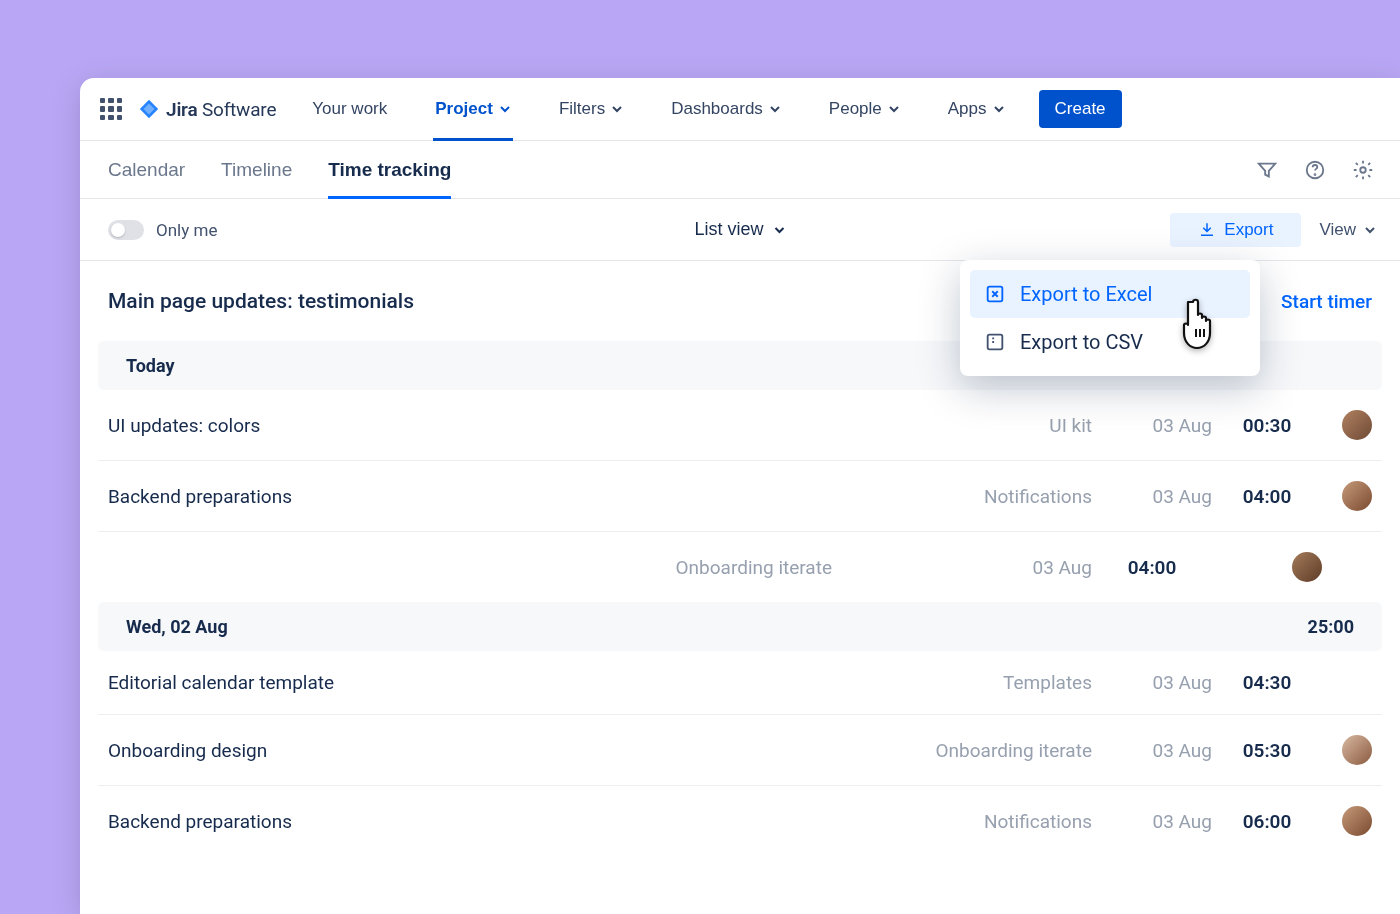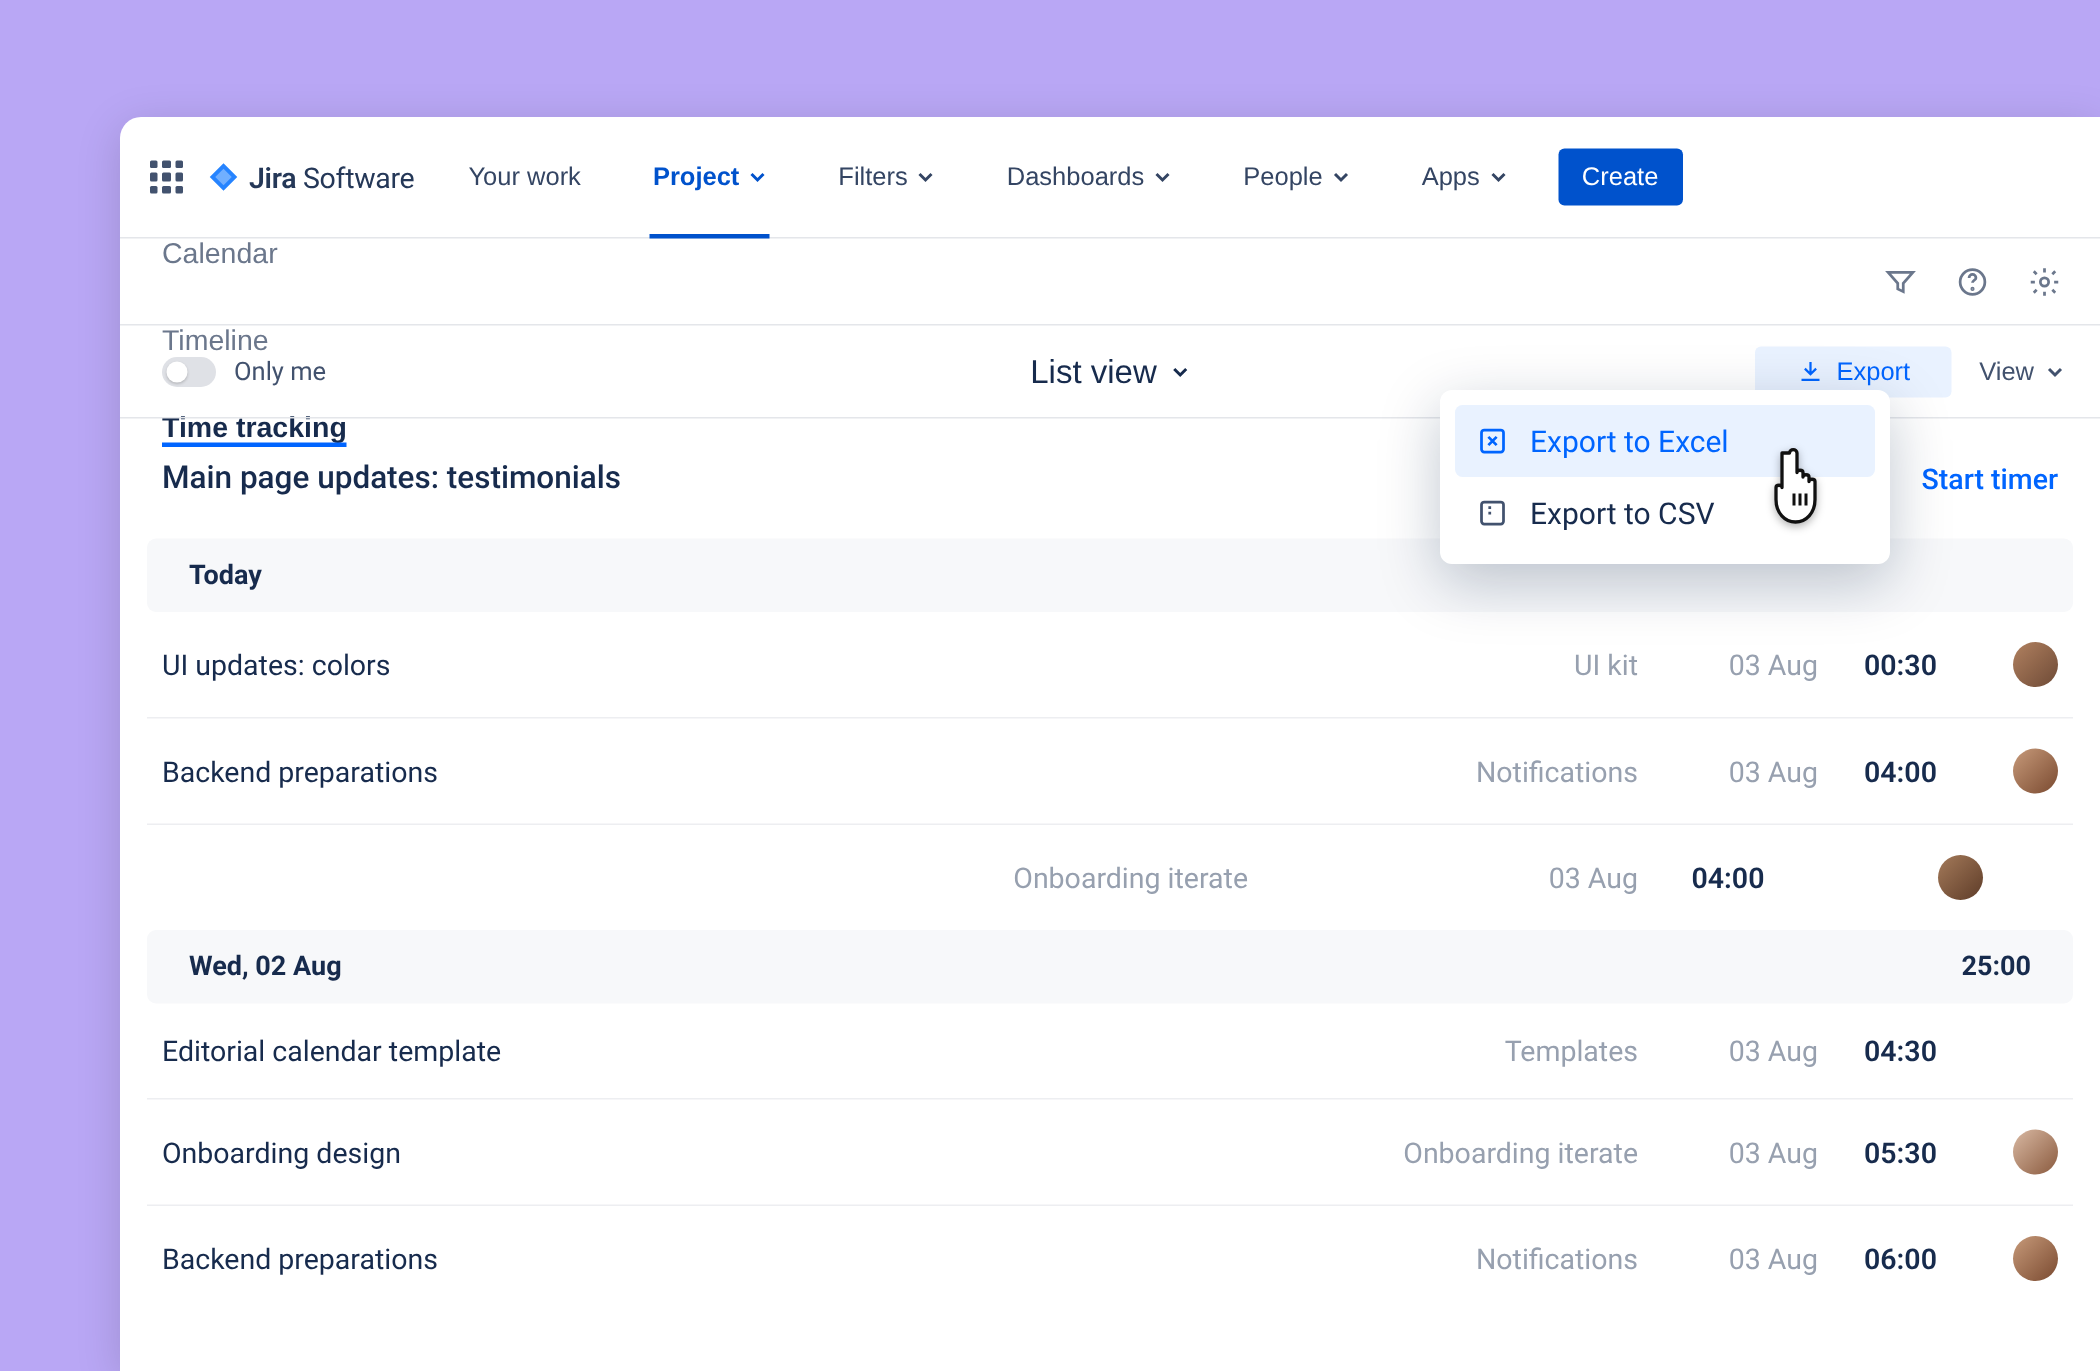--- a/index.html
+++ b/index.html
@@ -21,21 +21,21 @@
     border-radius: 14px 0 0 0;
     box-shadow: 0 6px 30px rgba(0,0,0,0.15);
     overflow: hidden;
   }
 
   
   .topnav {
     display: flex;
     align-items: center;
     padding: 0 18px;
-    height: 81px;
+    height: 63px;
     border-bottom: 1px solid #e4e6ea;
     gap: 8px;
   }
   .apps-grid {
     width: 26px; height: 26px;
     display: grid; grid-template-columns: repeat(3,1fr); grid-template-rows: repeat(3,1fr);
     gap: 3px; padding: 2px;
     cursor: pointer;
   }
   .apps-grid span { background:#42526e; border-radius:1px; }
@@ -63,21 +63,21 @@
     background:#0052cc; color:#fff; border:none; border-radius:4px;
     padding: 9px 16px; font-size:17px; font-weight:500; cursor:pointer;
   }
 
   
   .subnav {
     display:flex; align-items:center;
     height:58px; padding: 0 28px; border-bottom:1px solid #e4e6ea;
     position:relative;
   }
-  .tabs { display:flex; gap:36px; height:100%;flex-direction:column; }
+  .tabs { display:flex; gap:36px; height:100%; }
   .tab {
     display:flex; align-items:center;
     color:#6b778c; font-size:19px; font-weight:500;
     cursor:pointer; position:relative; background:none; border:none;
   }
   .tab.active { color:#172b4d; font-weight:700; }
   .tab.active::after {
     content:""; position:absolute; left:0; right:0; bottom:-1px; height:3px; background:#0065ff;
   }
   .sub-actions { position:absolute; right:24px; display:flex; gap:22px; align-items:center; }
@@ -95,21 +95,21 @@
     cursor:pointer; border: none;
   }
   .toggle::after {
     content:""; position:absolute; left:3px; top:3px; width:14px; height:14px; background:#fff;
     border-radius:50%; box-shadow:0 1px 2px rgba(0,0,0,0.2);
   }
   .toggle-label { margin-left:12px; color:#42526e; font-size:17px; }
   .listview-btn {
     position:absolute; left:50%; transform:translateX(-50%);
     display:flex; align-items:center; gap:10px;
-    color:#172b4d; font-size:22px; font-weight:500; cursor:pointer;
+    color:#172b4d; font-size:18px; font-weight:500; cursor:pointer;
     background:none; border:none;
   }
   .right-tools { position:absolute; right:24px; display:flex; align-items:center; gap:18px; }
   .export-btn {
     display:flex; align-items:center; gap:8px;
     background:#e9f2ff; color:#0065ff; border:none; border-radius:4px;
     padding:7px 28px; font-size:17px; font-weight:500; cursor:pointer;
   }
   .export-btn svg { width:18px; height:18px; }
   .view-btn {

